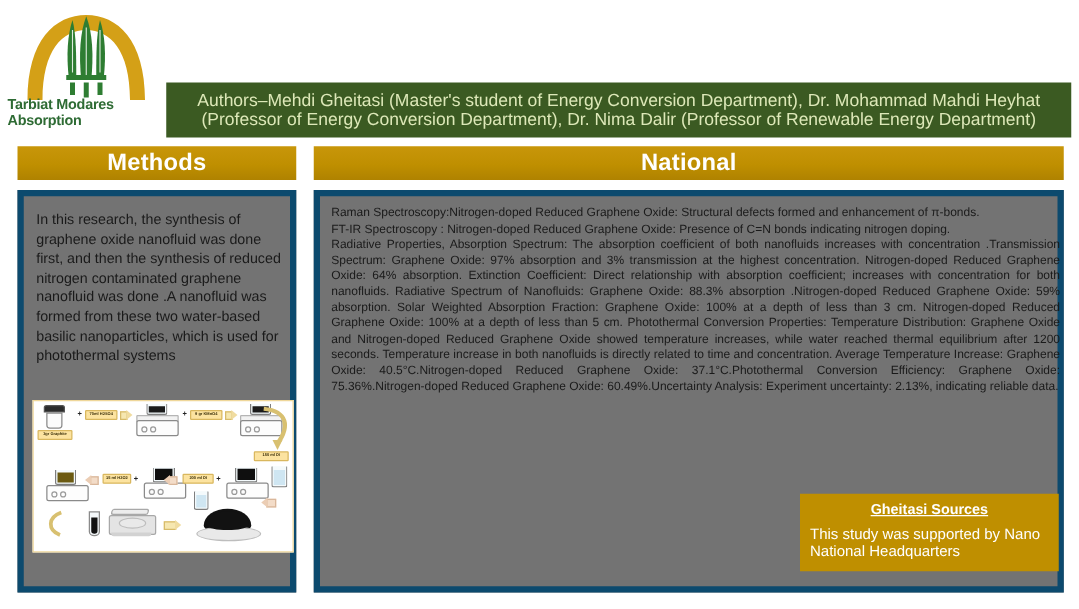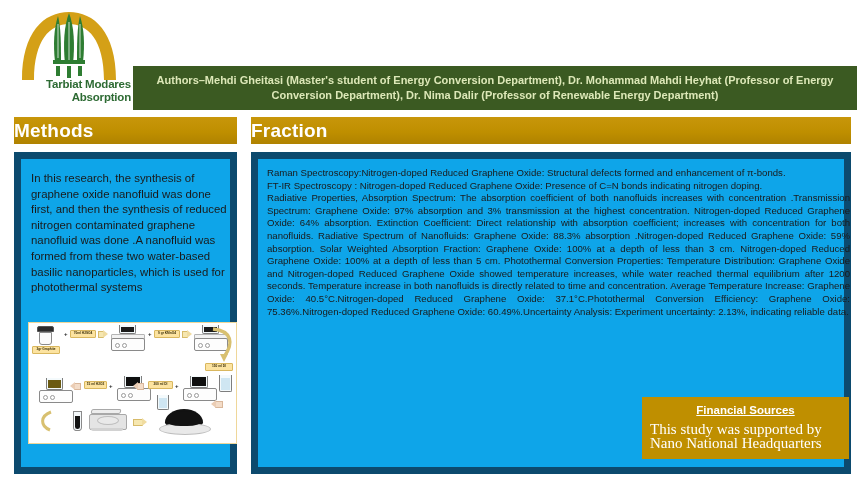--- a/index.html
+++ b/index.html
@@ -40,21 +40,21 @@
   .logo-mark {
     position: absolute;
     left: 8px; top: 2px;
     width: 110px;
     height: 78px;
   }
   .logo-text {
     position: absolute;
     left: 0; top: 76px;
     width: 125px;
-    text-align: right;
+    text-align: left;
     color: #2E6B34;
     font-weight: bold;
     font-size: 11.5px;
     line-height: 12.5px;
     letter-spacing: -0.2px;
   }
   .logo-text .l2 { display: block; }
 
   .title-bar {
     position: absolute;
@@ -84,53 +84,54 @@
     background: #3B5A22;
     display: flex;
     align-items: center;
     justify-content: center;
     text-align: center;
     box-sizing: border-box;
     padding: 0 10px;
   }
   .authors-bar .authors-text {
     color: #DDE8B8;
-    font-weight: bold;
-    font-size: 11px;
+    font-weight: normal;
+    font-size: 14px;
     line-height: 15px;
   }
 
   
   .sec-head {
     position: absolute;
     background: linear-gradient(180deg, #C8960A 0%, #BF8F00 55%, #AF8200 100%);
     display: flex;
     align-items: center;
+    justify-content: center;
     box-sizing: border-box;
   }
   .sec-head .sec-title {
     color: #FFFFFF;
     font-weight: bold;
     font-size: 19px;
     letter-spacing: 0.2px;
   }
   #methods-head {
     left: 14px; top: 117px;
     width: 223px; height: 27px;
   }
   #outcomes-head {
     left: 251px; top: 117px;
     width: 600px; height: 27px;
   }
 
   
   .panel {
     position: absolute;
-    background: #0ea5e9;
-    border: 7px solid #0c4a6e;
+    background: #737373;
+    border: 5px solid #0c4a6e;
     box-sizing: border-box;
   }
   #methods-panel {
     left: 14px; top: 152px;
     width: 223px; height: 322px;
   }
   #outcomes-panel {
     left: 251px; top: 152px;
     width: 600px; height: 322px;
   }
@@ -179,23 +180,22 @@
     color: #FFFFFF;
     font-weight: bold;
     font-size: 11.5px;
     text-align: center;
     text-decoration: underline;
     line-height: 15px;
   }
   .fin-body {
     margin-top: 5px;
     color: #FFFFFF;
-    font-size: 15px;
+    font-size: 12px;
     line-height: 13.5px;
-    font-family: Liberation Serif, serif;
   }
 
   
   .dg { position: absolute; }
   .tag {
     position: absolute;
     background: #FCE3A0;
     border: 0.5px solid #D9B75E;
     color: #3A2E08;
     font-size: 3.2px;
@@ -335,21 +335,21 @@
     <div class="authors-bar">
       <div class="authors-text">Authors–Mehdi Gheitasi (Master's student of Energy Conversion Department), Dr. Mohammad Mahdi Heyhat (Professor of Energy Conversion Department), Dr. Nima Dalir (Professor of Renewable Energy Department)</div>
     </div>
   </div>
 
   <div class="sec-head" id="methods-head">
     <span class="sec-title">Methods</span>
   </div>
 
   <div class="sec-head" id="outcomes-head">
-    <span class="sec-title">Fraction</span>
+    <span class="sec-title">National</span>
   </div>
 
   <div class="panel" id="methods-panel">
     <div class="methods-text">In this research, the synthesis of graphene oxide nanofluid was done first, and then the synthesis of reduced nitrogen contaminated graphene nanofluid was done .A nanofluid was formed from these two water-based basilic nanoparticles, which is used for photothermal systems</div>
 
     <div class="diagram-wrap">
 
       <div class="dg" style="left:8px; top:3px;">
         <div style="position:absolute; left:0; top:0; width:17px; height:6px; border:0.8px solid #555; border-radius:2px 2px 0 0; background:#2b2b2b; box-sizing:border-box;"></div>
         <div style="position:absolute; left:2px; top:5.5px; width:13px; height:13px; border:0.8px solid #8A8A8A; border-radius:0 0 3px 3px; background:#FBFBFB; box-sizing:border-box;"></div>
@@ -456,18 +456,18 @@
   </div>
 
   <div class="panel" id="outcomes-panel">
     <div class="outcomes-text">
       <p>Raman Spectroscopy:Nitrogen-doped Reduced Graphene Oxide: Structural defects formed and enhancement of π-bonds.</p>
       <p>FT-IR Spectroscopy : Nitrogen-doped Reduced Graphene Oxide: Presence of C=N bonds indicating nitrogen doping.</p>
       <p>Radiative Properties, Absorption Spectrum: The absorption coefficient of both nanofluids increases with concentration .Transmission Spectrum: Graphene Oxide: 97% absorption and 3% transmission at the highest concentration. Nitrogen-doped Reduced Graphene Oxide: 64% absorption. Extinction Coefficient: Direct relationship with absorption coefficient; increases with concentration for both nanofluids. Radiative Spectrum of Nanofluids: Graphene Oxide: 88.3% absorption .Nitrogen-doped Reduced Graphene Oxide: 59% absorption. Solar Weighted Absorption Fraction: Graphene Oxide: 100% at a depth of less than 3 cm. Nitrogen-doped Reduced Graphene Oxide: 100% at a depth of less than 5 cm. Photothermal Conversion Properties: Temperature Distribution: Graphene Oxide and Nitrogen-doped Reduced Graphene Oxide showed temperature increases, while water reached thermal equilibrium after 1200 seconds. Temperature increase in both nanofluids is directly related to time and concentration. Average Temperature Increase: Graphene Oxide: 40.5°C.Nitrogen-doped Reduced Graphene Oxide: 37.1°C.Photothermal Conversion Efficiency: Graphene Oxide: 75.36%.Nitrogen-doped Reduced Graphene Oxide: 60.49%.Uncertainty Analysis: Experiment uncertainty: 2.13%, indicating reliable data.</p>
     </div>
 
     <div class="fin-box">
-      <div class="fin-title">Financial Sources</div>
+      <div class="fin-title">Gheitasi Sources</div>
       <div class="fin-body">This study was supported by Nano National Headquarters</div>
     </div>
   </div>
 
 </div>
 
 </body></html>

